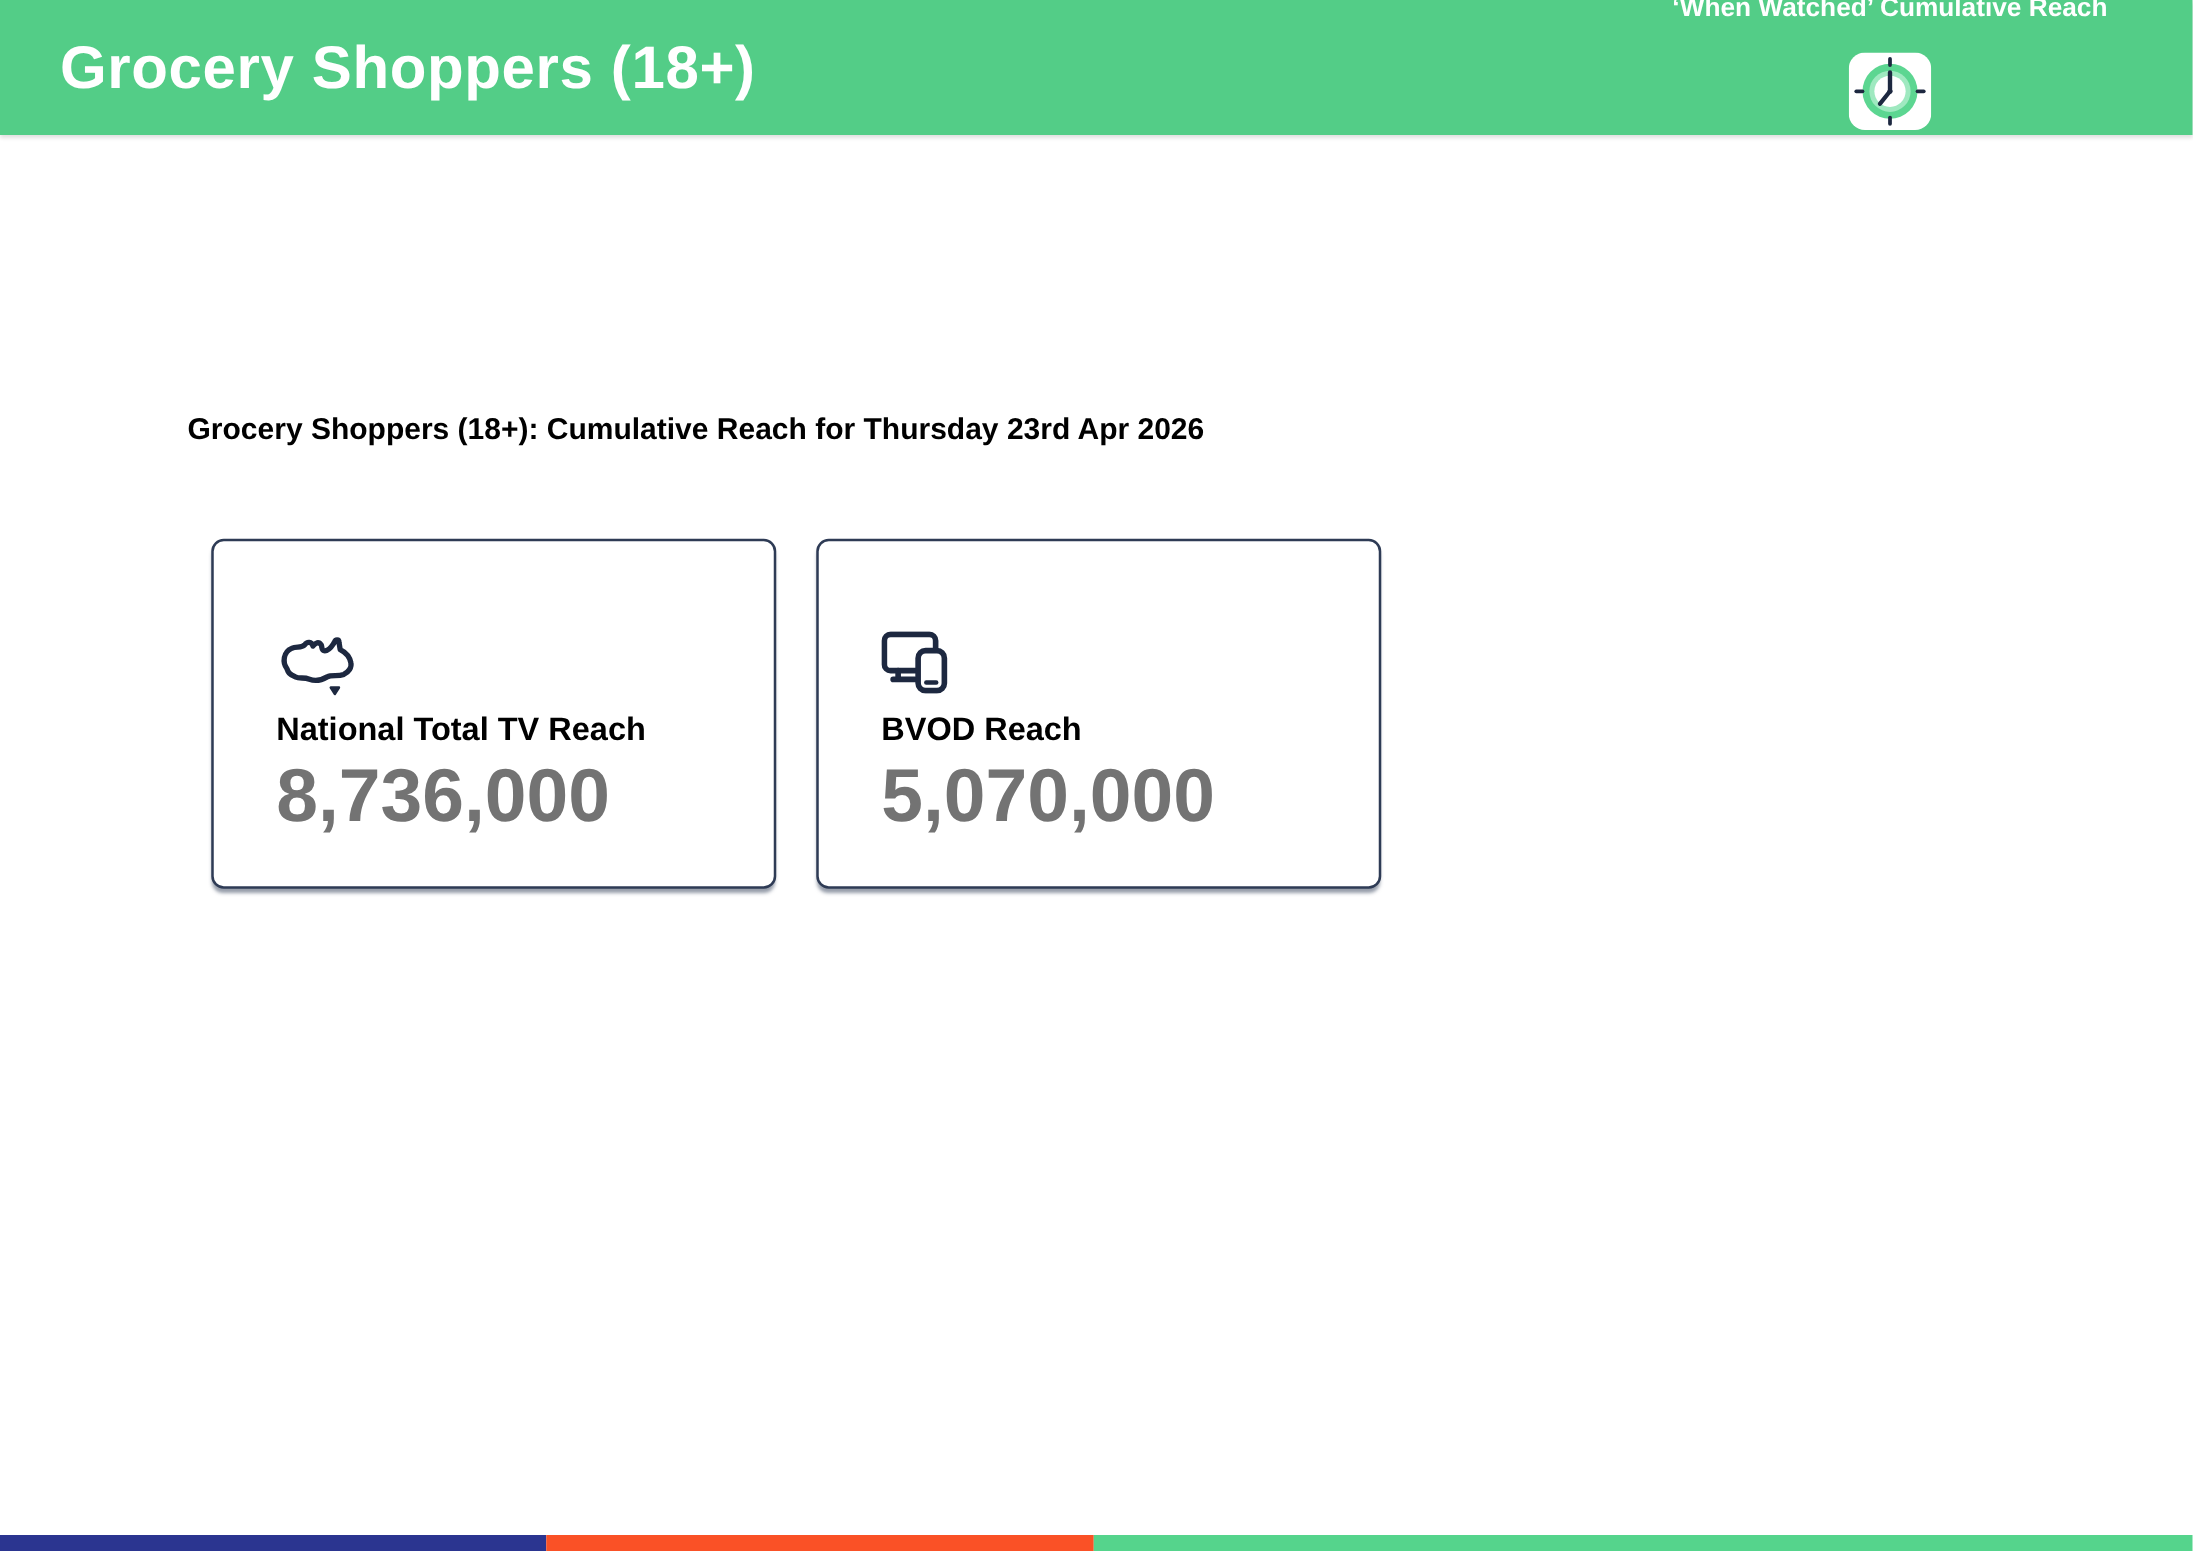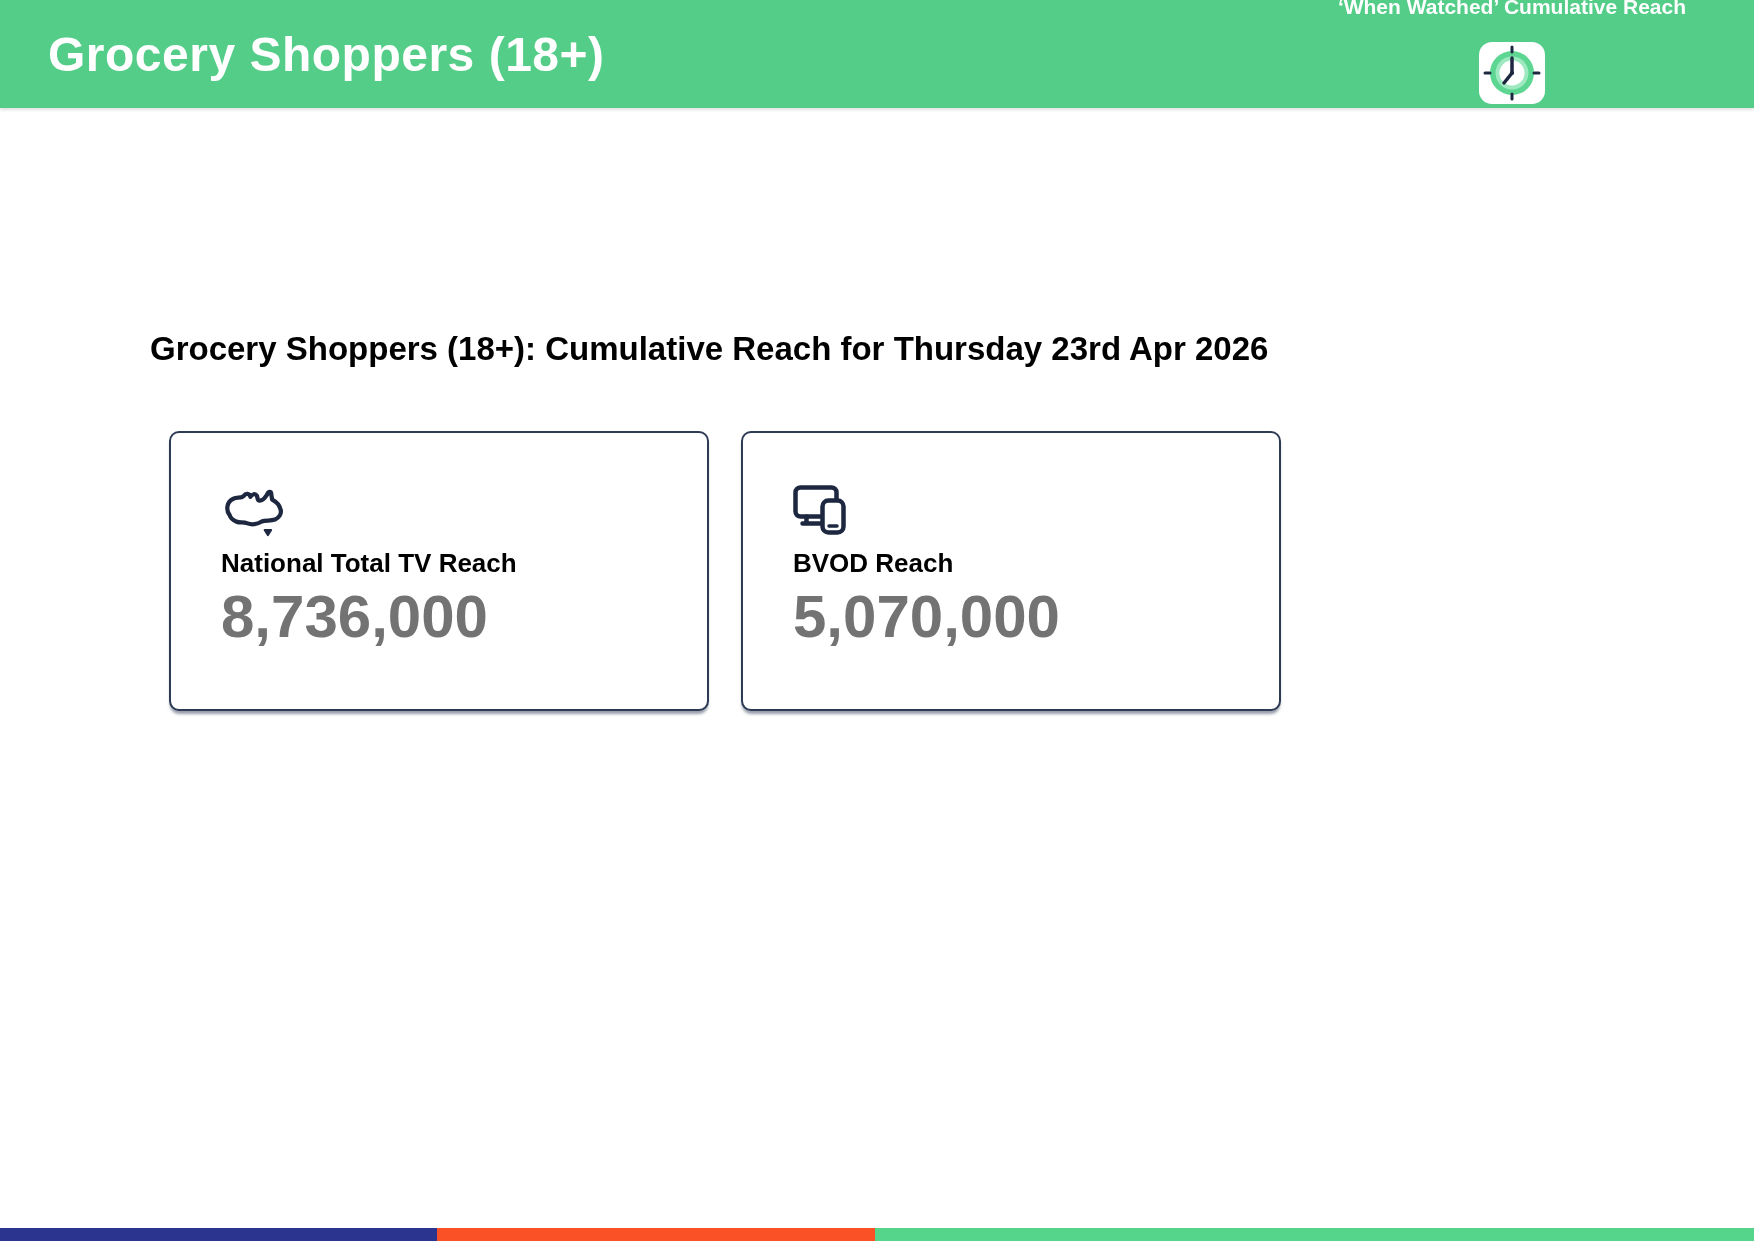--- a/index.html
+++ b/index.html
@@ -44,42 +44,42 @@
     top: -9px;
     white-space: nowrap;
   }
   .clock-badge { width: 66px; height: 62px; display: block; }
 
   
   .main-heading {
     position: absolute;
     left: 150px;
     top: 330px;
-    font-size: 33px;
+    font-size: 24px;
     font-weight: bold;
     color: #000000;
     white-space: nowrap;
   }
 
   
   .cards-row {
     position: absolute;
     left: 169px;
     top: 431px;
     display: flex;
     gap: 32px;
   }
   .kpi-card {
-    width: 540px;
+    width: 452px;
     height: 280px;
     background: #ffffff;
     border: 2px solid var(--card-border, #2E3B55);
     border-radius: 10px;
     box-shadow: 0 4px 3px -1px rgba(46,59,85,0.5);
-    padding: 52px 40px 0 50px;
+    padding: 72px 40px 0 50px;
   }
   .kpi-icon-slot {
     height: 54px;
     display: flex;
     align-items: flex-start;
   }
   .kpi-label {
     margin-top: 9px;
     font-size: 26px;
     font-weight: bold;

